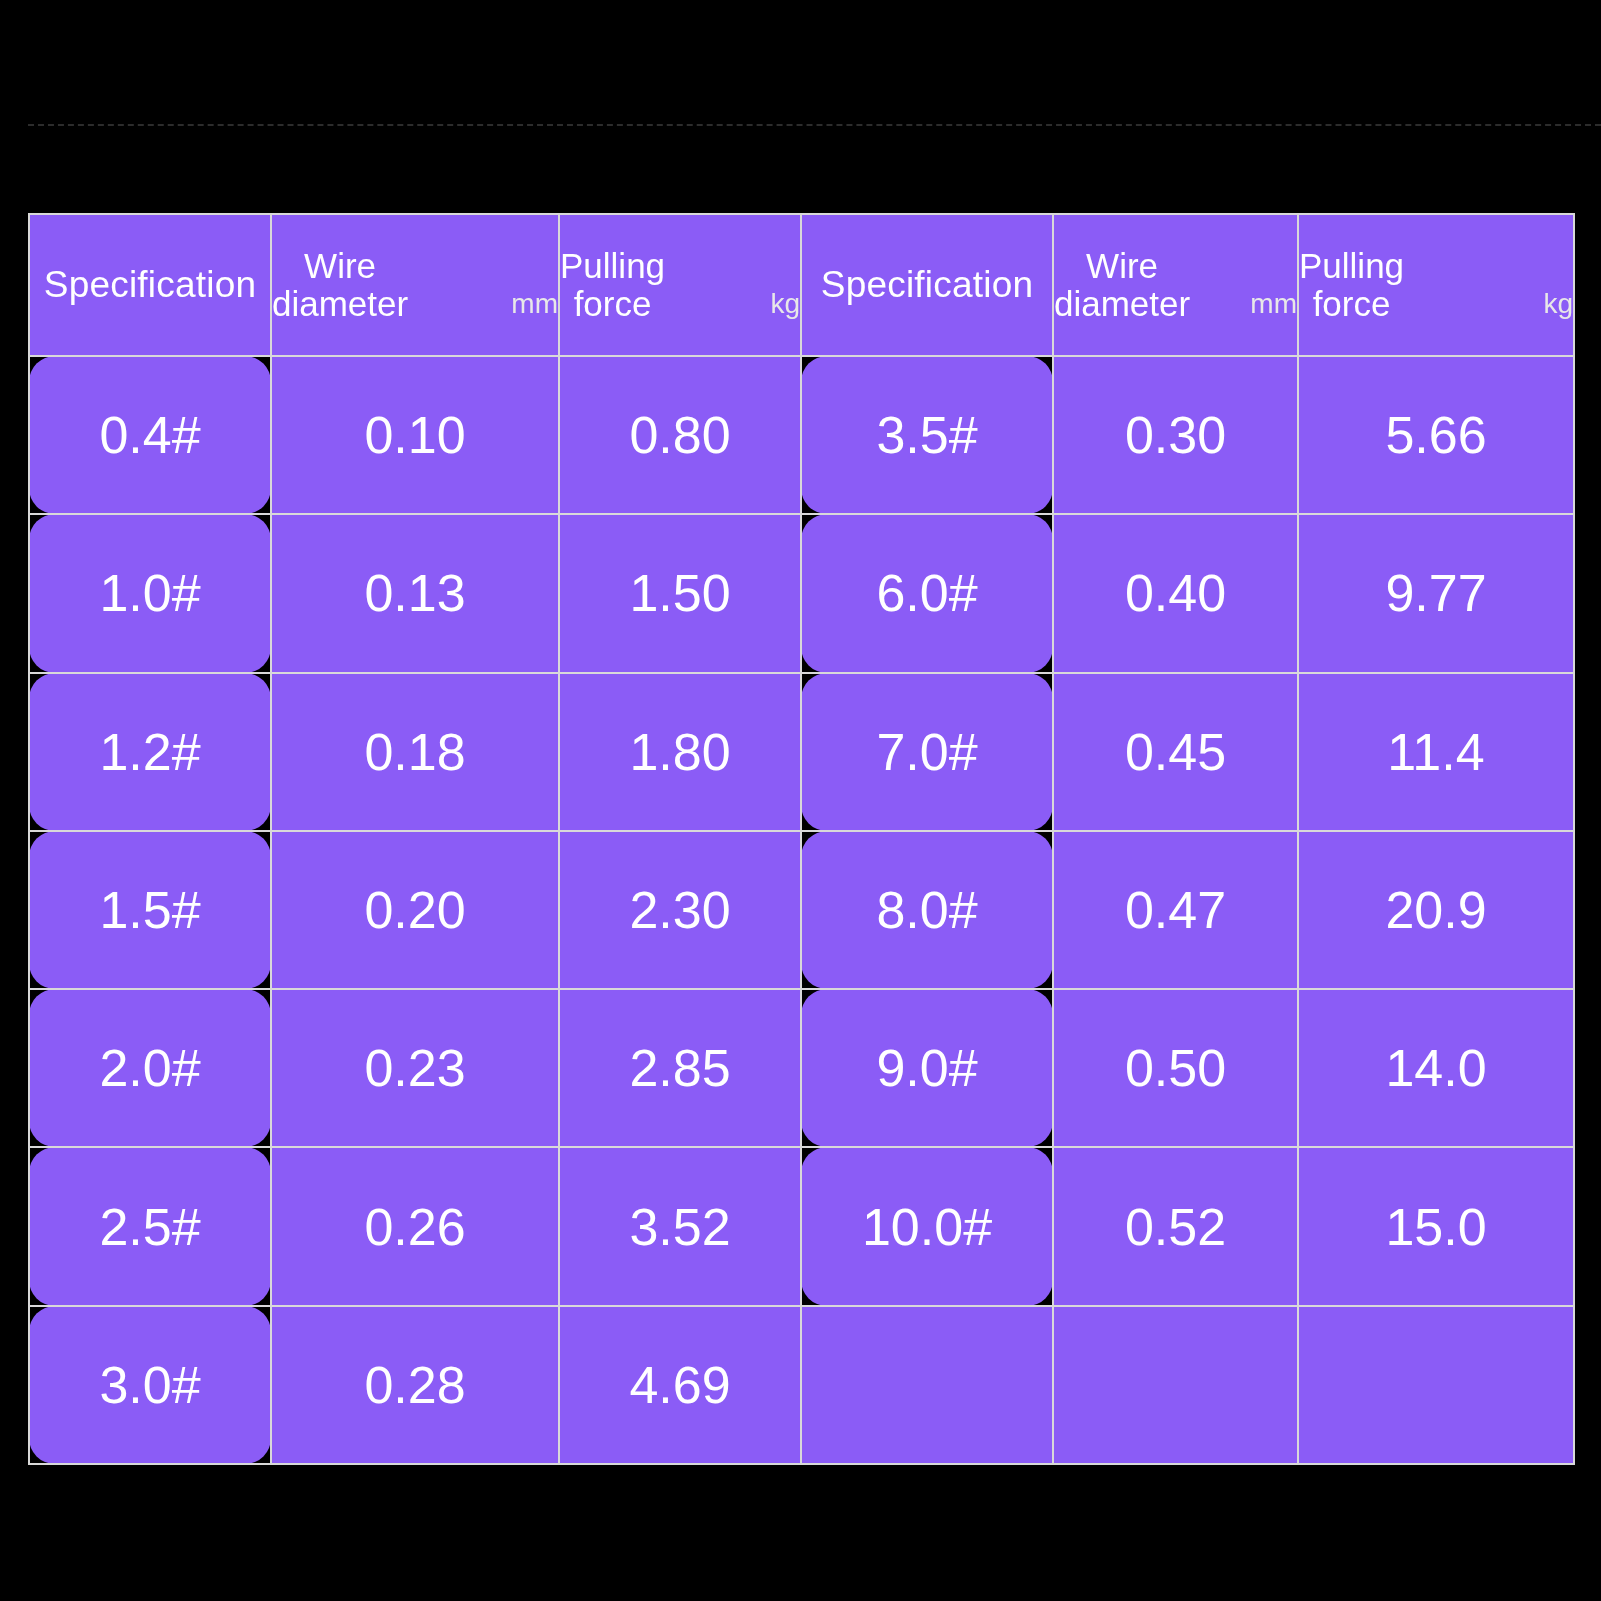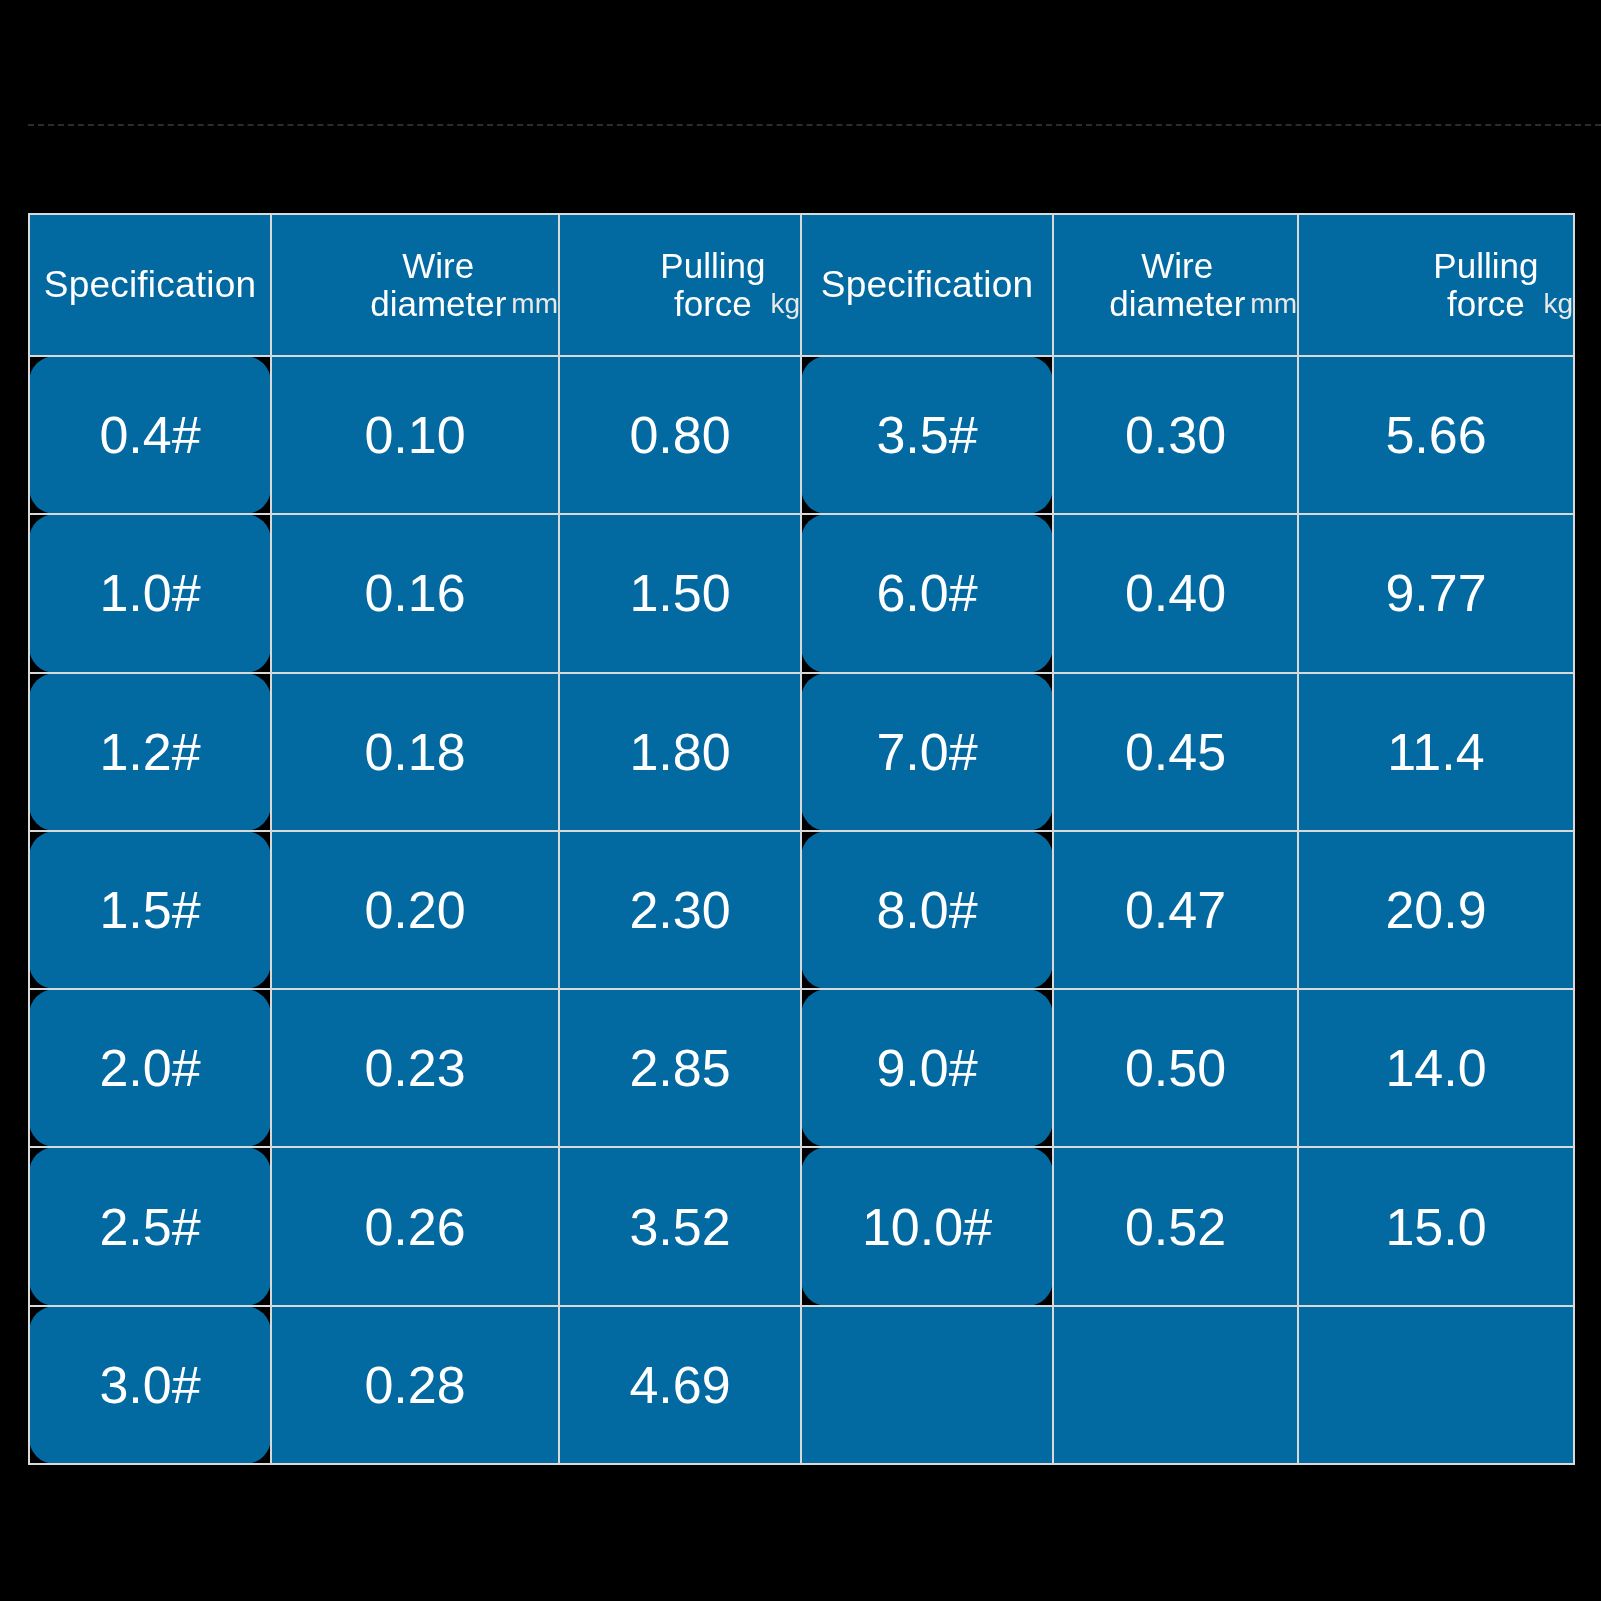--- a/index.html
+++ b/index.html
@@ -40,21 +40,21 @@
     table-layout: fixed;
   }
 
   table.spec-table td,
   table.spec-table th {
     border: 2px solid #d9d9d9;
     padding: 0;
     margin: 0;
     text-align: center;
     vertical-align: middle;
-    background: #0369a1;
+    background: #8b5cf6;
     color: #ffffff;
     font-weight: 400;
   }
 
   
   col.c-spec-l  { width: 242px; }
   col.c-wire-l  { width: 288px; }
   col.c-pull-l  { width: 242px; }
   col.c-spec-r  { width: 252px; }
   col.c-wire-r  { width: 245px; }
@@ -68,22 +68,22 @@
     background: #4d6006;
     font-size: 37px;
     letter-spacing: 0.2px;
   }
   th.hdr-measure {
     background: #030303;
   }
   .hdr-measure-inner {
     display: flex;
     align-items: flex-end;
-    justify-content: flex-end;
-    gap: 5px;
+    justify-content: space-between;
+    gap: 26px;
     line-height: 1.08;
   }
   .hdr-measure-label {
     font-size: 35px;
     text-align: center;
     white-space: pre-line;
   }
   .hdr-measure-unit {
     font-size: 28px;
     color: #e8e8e8;
@@ -162,21 +162,21 @@
       <tr class="data-row">
         <td class="cell-spec">0.4#</td>
         <td class="cell-value">0.10</td>
         <td class="cell-value">0.80</td>
         <td class="cell-spec">3.5#</td>
         <td class="cell-value">0.30</td>
         <td class="cell-value">5.66</td>
       </tr>
       <tr class="data-row">
         <td class="cell-spec">1.0#</td>
-        <td class="cell-value">0.16</td>
+        <td class="cell-value">0.13</td>
         <td class="cell-value">1.50</td>
         <td class="cell-spec">6.0#</td>
         <td class="cell-value">0.40</td>
         <td class="cell-value">9.77</td>
       </tr>
       <tr class="data-row">
         <td class="cell-spec">1.2#</td>
         <td class="cell-value">0.18</td>
         <td class="cell-value">1.80</td>
         <td class="cell-spec">7.0#</td>

